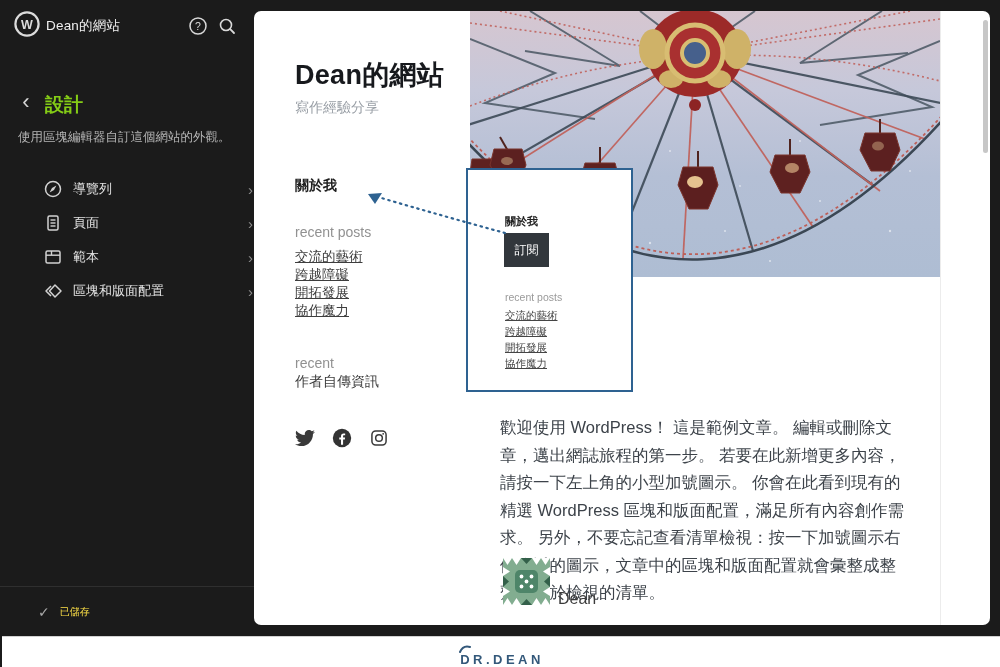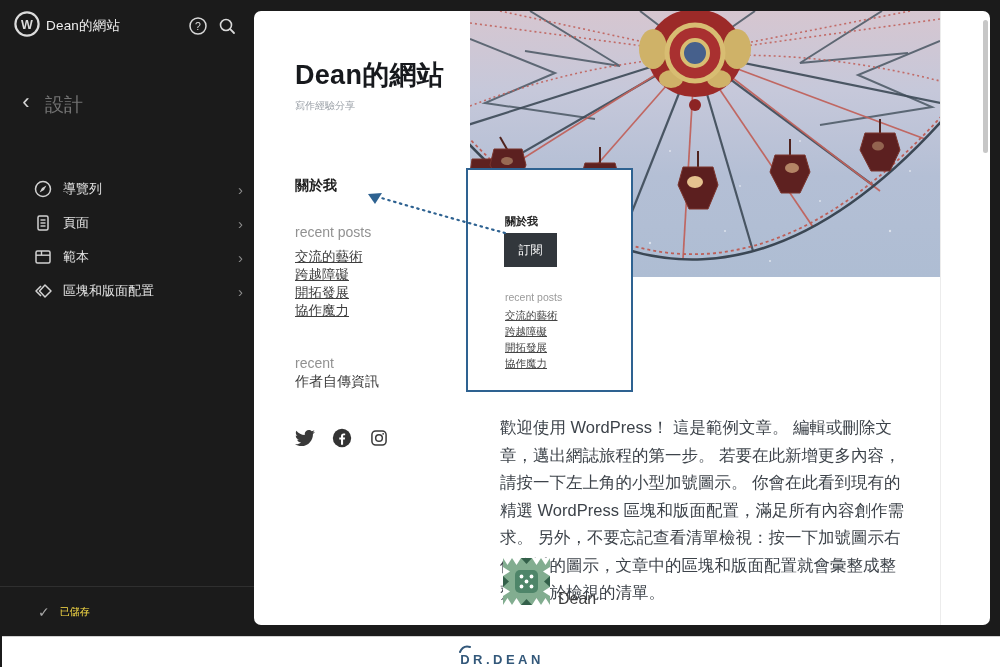--- a/index.html
+++ b/index.html
@@ -8,54 +8,54 @@
          font-family:"Liberation Sans","DejaVu Sans",sans-serif;}
   
   .sidebar{position:absolute;left:0;top:0;width:254px;height:636px;background:#1b1b1b;color:#e3e3e3;}
   .sb-header{position:absolute;left:0;top:0;width:100%;height:48px;}
   .wp-logo{position:absolute;left:14px;top:11px;width:26px;height:26px;cursor:pointer;}
   .site-name{position:absolute;left:46px;top:17px;font-size:13.5px;color:#f0f0f0;letter-spacing:.2px;}
   .hd-icon{position:absolute;top:16px;width:20px;height:20px;cursor:pointer;color:#d9d9d9;}
   .hd-help{left:188px;} .hd-search{left:217px;}
   .sb-back{position:absolute;left:14px;top:90px;width:24px;height:26px;color:#d5d5d5;font-size:22px;
            line-height:24px;text-align:center;cursor:pointer;}
-  .sb-title{position:absolute;left:45px;top:92px;font-size:19px;font-weight:normal;color:#737373;}
+  .sb-title{position:absolute;left:45px;top:92px;font-size:19px;font-weight:bold;color:#84cc16;}
   .sb-desc{position:absolute;left:18px;top:128px;width:220px;font-size:12.5px;line-height:18px;color:#b6b6b6;}
-  .sb-menu{position:absolute;left:5px;top:172px;width:100%;}
+  .sb-menu{position:absolute;left:15px;top:172px;width:100%;}
   .sb-item{position:relative;height:34px;display:flex;align-items:center;padding:0 16px 0 28px;cursor:pointer;}
   .sb-item .mi{width:20px;height:20px;margin-right:10px;flex:0 0 20px;}
   .sb-item .lbl{font-size:13px;color:#e3e3e3;}
   .sb-item .chev{margin-left:auto;color:#8d8d8d;font-size:15px;}
   .sb-save{position:absolute;left:0;bottom:0;width:100%;height:50px;border-top:1px solid rgba(255,255,255,.09);
            display:flex;align-items:center;padding-left:38px;cursor:pointer;}
   .sb-save .chk{color:#a8a8a8;font-size:14px;margin-right:10px;}
   .sb-save .txt{color:#fde047;font-size:10px;}
   
   .canvas{position:absolute;left:254px;top:11px;width:736px;height:614px;background:#fff;border-radius:7px;
           overflow:hidden;}
   .col-divider{position:absolute;left:686px;top:0;width:1px;height:614px;background:#ececec;}
   .cv-scrollbar{position:absolute;left:729px;top:9px;width:5px;height:133px;background:#c7c7c7;border-radius:3px;cursor:grab;}
   .hero{position:absolute;left:216px;top:0;width:470px;height:266px;}
   .cv-title{position:absolute;left:41px;top:46px;font-size:27px;font-weight:bold;color:#17191d;letter-spacing:.3px;}
-  .cv-tagline{position:absolute;left:41px;top:88px;font-size:10px;color:#989ea5;}
+  .cv-tagline{position:absolute;left:41px;top:88px;font-size:14px;color:#989ea5;}
   .cv-about{position:absolute;left:41px;top:166px;font-size:14px;font-weight:bold;color:#1f1f1f;text-decoration:none;cursor:pointer;}
   .cv-h{position:absolute;left:41px;font-size:14px;color:#919191;}
   .cv-link{position:absolute;left:41px;font-size:13.5px;color:#3e3e3e;text-decoration:underline;cursor:pointer;}
   .cv-biolink{position:absolute;left:41px;top:362px;font-size:14px;color:#3c3c3c;cursor:pointer;}
   .social{position:absolute;left:41px;top:417px;display:flex;gap:17px;}
   .social .so{width:20px;height:20px;cursor:pointer;}
   .cv-para{position:absolute;left:246px;top:403px;width:410px;font-size:16.5px;line-height:27.5px;color:#3d434a;}
   .avatar{position:absolute;left:249px;top:547px;width:47px;height:47px;}
   .au-name{position:absolute;left:304px;top:552px;font-size:16px;color:#3a3a3a;margin-top:27px;}
   .au-bio{position:absolute;left:304px;top:582px;font-size:12.5px;color:#606060;}
   
   .overlay{position:absolute;left:466px;top:168px;width:167px;height:224px;background:#fff;
            border:2px solid #2e6291;z-index:5;}
   .ov-about{position:absolute;left:37px;top:44px;font-size:11px;font-weight:bold;color:#222;}
-  .ov-btn{position:absolute;left:36px;top:63px;width:53px;height:34px;background:#32373c;color:#fff;
+  .ov-btn{position:absolute;left:36px;top:63px;width:45px;height:34px;background:#32373c;color:#fff;
           font-size:12px;border:none;display:flex;align-items:center;justify-content:center;cursor:pointer;
           font-family:inherit;}
   .ov-h{position:absolute;left:37px;top:121px;font-size:10.5px;color:#9a9a9a;}
   .ov-link{position:absolute;left:37px;font-size:10.5px;color:#454545;text-decoration:underline;cursor:pointer;}
   .arrow{position:absolute;left:360px;top:180px;width:150px;height:70px;z-index:6;pointer-events:none;}
   
   .footer{position:absolute;left:2px;top:636px;width:1000px;height:31px;background:#fff;border-top:1px solid #d2d2d2;
           display:flex;align-items:flex-end;justify-content:center;}
   .brand{position:relative;font-size:13px;font-weight:bold;letter-spacing:3.5px;color:#33587a;}
   .brand svg{position:absolute;left:-2px;top:-8px;}
@@ -83,20 +83,21 @@
       <span class="hd-icon hd-search">
         <svg viewBox="0 0 20 20" width="20" height="20">
           <circle cx="9" cy="9" r="5.5" fill="none" stroke="#d9d9d9" stroke-width="1.6"></circle>
           <line x1="13.2" y1="13.2" x2="17" y2="17" stroke="#d9d9d9" stroke-width="1.8" stroke-linecap="round"></line>
         </svg>
       </span>
     </div>
 
     <span class="sb-back">‹</span>
     <span class="sb-title">設計</span>
+    <div class="sb-desc">使用區塊編輯器自訂這個網站的外觀。</div>
 
     <div class="sb-menu">
       <div class="sb-item">
         <span class="mi">
           <svg viewBox="0 0 20 20" width="20" height="20">
             <circle cx="10" cy="10" r="7.5" fill="none" stroke="#d2d2d2" stroke-width="1.5"></circle>
             <path d="M13.4 6.6 L11 11 L6.6 13.4 L9 9 Z" fill="#d2d2d2"></path>
           </svg>
         </span>
         <span class="lbl">導覽列</span>

